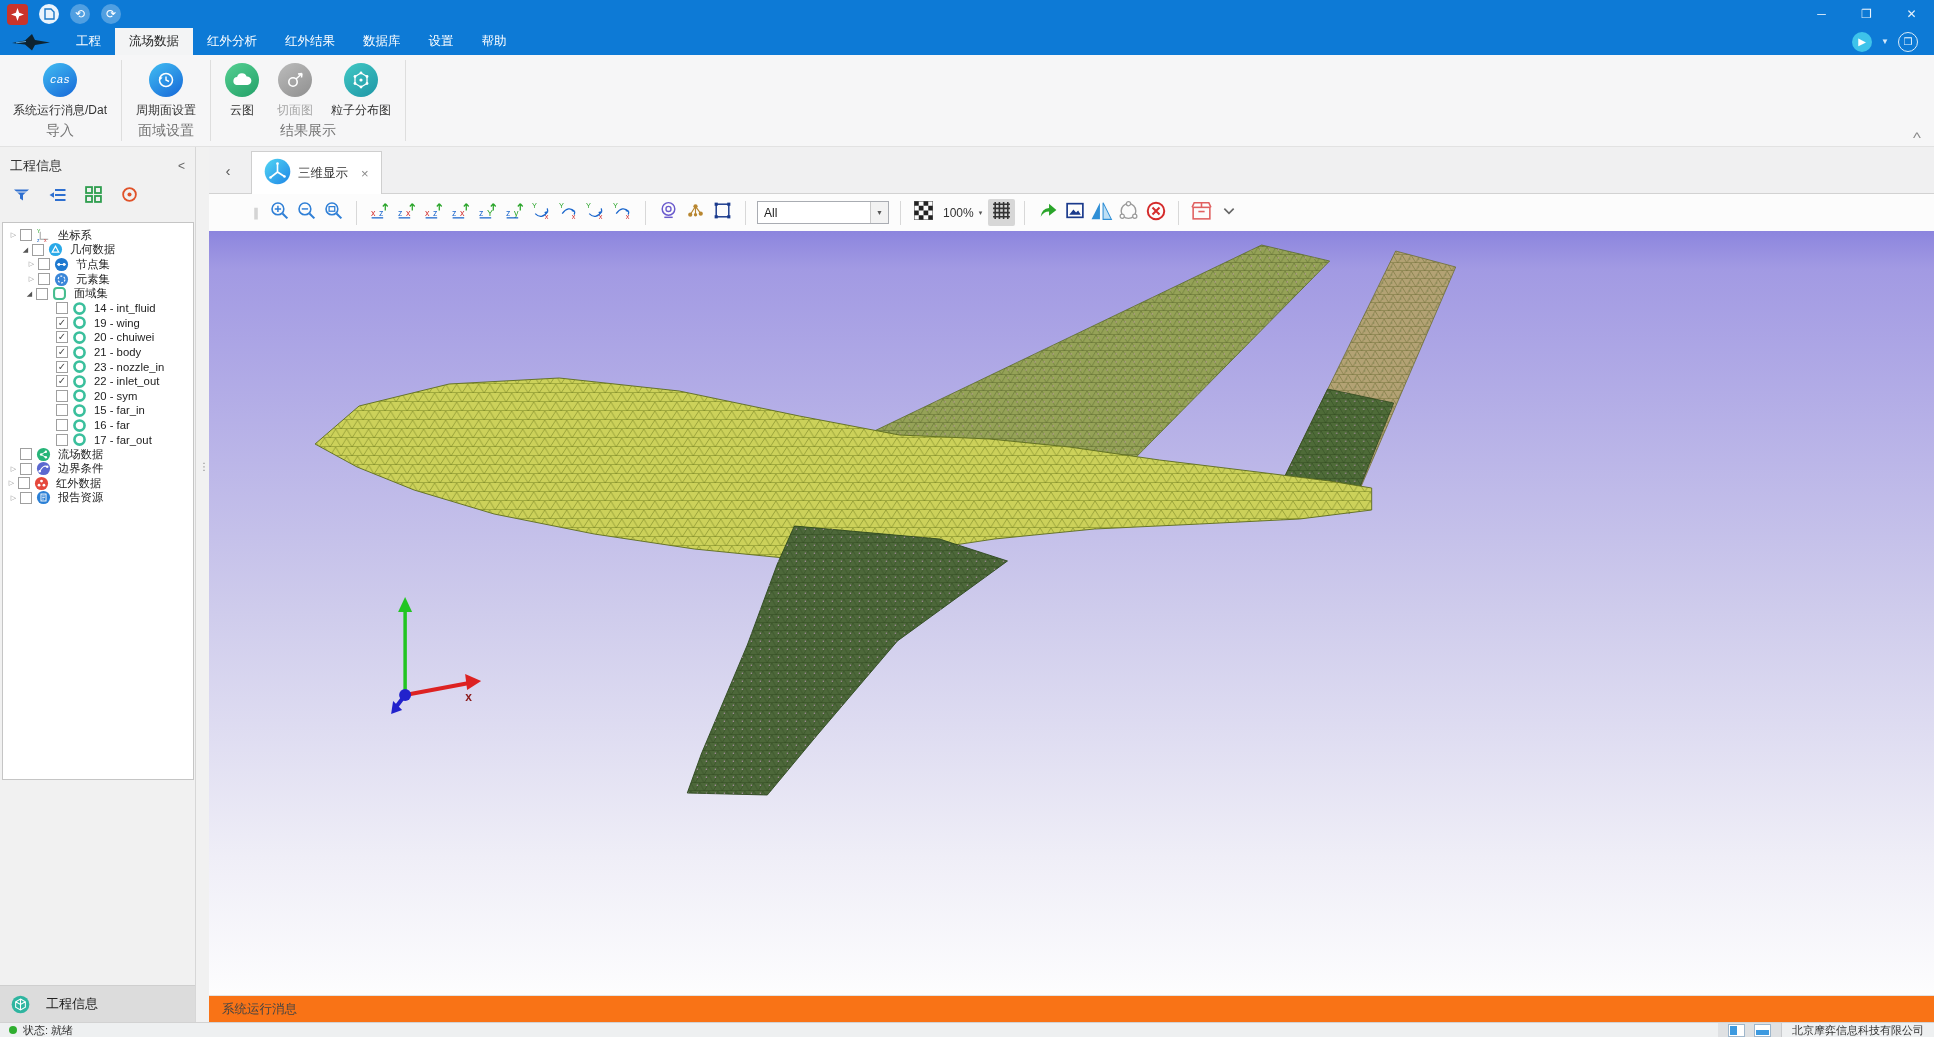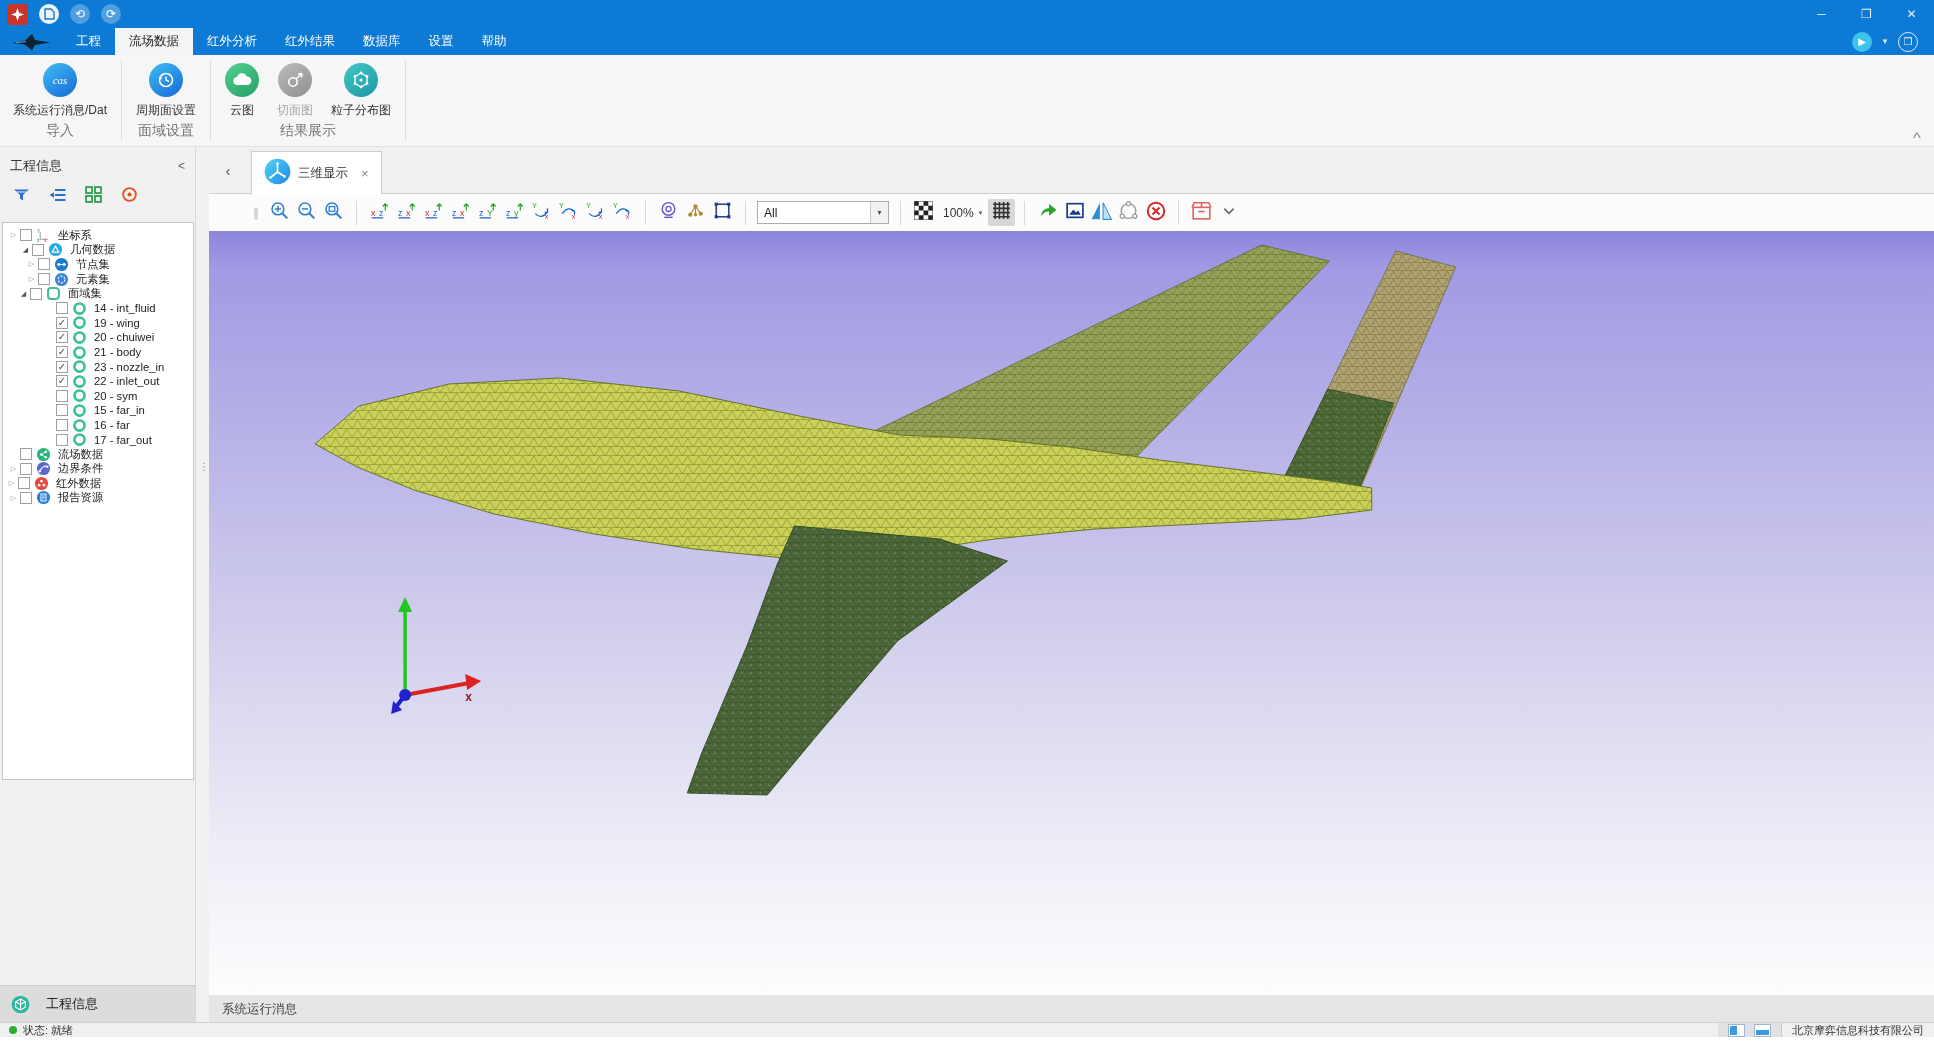--- a/index.html
+++ b/index.html
@@ -65,21 +65,21 @@
   .vbtn{width:27px;height:27px;display:flex;align-items:center;justify-content:center;border-radius:2px;flex:none}
   .vbtn.active{background:#d7d7d7}
   .vsep{width:1px;height:24px;background:#d8d8d8;margin:0 9px;flex:none}
   .combo{width:132px;height:23px;border:1px solid #a9acb2;background:#fff;display:flex;align-items:center;font-size:12px;color:#222;margin:0 2px;flex:none}
   .combo-val{flex:1;padding-left:6px}
   .combo-dd{width:18px;height:100%;border-left:1px solid #c9c9c9;background:#f2f2f2;display:flex;align-items:center;justify-content:center;font-size:7px;color:#555}
   .zoomsel{display:flex;align-items:center;gap:5px;font-size:12px;color:#333;margin:0 6px;flex:none}
   .zcaret{font-size:7px;color:#555}
   .viewport{flex:1;position:relative;min-height:0}
   .viewport svg{display:block;width:100%;height:100%}
-  .msgbar{height:27px;background:#e5e5e5;border-top:1px solid #e3e3e3;display:flex;align-items:center;padding-left:13px;font-size:12.5px;color:#444}
+  .msgbar{height:27px;background:#f97316;border-top:1px solid #e3e3e3;display:flex;align-items:center;padding-left:13px;font-size:12.5px;color:#444}
   
   .statusbar{height:15px;background:#eef0f1;border-top:1px solid #d2d2d2;display:flex;align-items:center;font-size:11px;color:#333;padding-left:9px}
   .sdot{width:8px;height:8px;border-radius:50%;background:#2fae2f;margin-right:6px}
   .sb-right{margin-left:auto;display:flex;align-items:center;height:100%}
   .sb-tiles{background:#dfe1e3;height:100%;display:flex;align-items:center;gap:9px;padding:0 10px}
   .tile{width:17px;height:13px;background:#fff;border:1px solid #9fb7cc;position:relative}
   .tile.l::before{content:"";position:absolute;left:1px;top:1px;bottom:1px;width:7px;background:#3d9ae0}
   .tile.b::before{content:"";position:absolute;left:1px;right:1px;bottom:1px;height:5px;background:#3d9ae0}
   .sb-company{padding:0 10px;border-left:1px solid #c9cbcd;height:100%;display:flex;align-items:center;background:#eef0f1}
 </style>
@@ -130,21 +130,21 @@
     <div class="mr-circle mr-book">❒</div>
   </div>
 </div>
 
 <div class="ribbon">
   <div style="display:flex">
       <div class="rgroup">
         <div class="rbuttons">
           <div class="rbtn">
         <span class="rcircle rc-blue">
-              <span style="color:#fff;font-size:11px;font-family:Liberation Serif, serif;font-style:italic">cas</span>
+              <span style="color:#fff;font-size:11px;font-family:Liberation Mono, monospace;font-style:italic">cas</span>
             </span>
         <span>系统运行消息/Dat</span>
       </div>
         </div>
         <div class="rgroup-label">导入</div>
       </div>
       <div class="rsep"></div>
       <div class="rgroup">
         <div class="rbuttons">
           <div class="rbtn">
@@ -279,21 +279,21 @@
           <span class="tarrow h">▷</span>
           <span class="tcb"></span>
           <span class="ticon">
             <svg width="15" height="15" viewBox="0 0 16 16">
               <circle cx="8" cy="8" r="7" fill="#3a86d8"></circle>
               <circle cx="8" cy="8" r="3.6" fill="none" stroke="#fff" stroke-width="1.2" stroke-dasharray="2.2 1.6"></circle>
             </svg>
           </span>
           <span>元素集</span>
         </div>
-        <div class="trow" style="padding-left:14px">
+        <div class="trow" style="padding-left:20px">
           <span class="tarrow">◢</span>
           <span class="tcb"></span>
           <span class="ticon">
             <svg width="15" height="15" viewBox="0 0 16 16">
               <rect x="2.2" y="2.2" width="11.6" height="11.6" rx="3.2" fill="none" stroke="#45bd8e" stroke-width="2.2"></rect>
             </svg>
           </span>
           <span>面域集</span>
         </div>
         <div class="trow" style="padding-left:40px">

